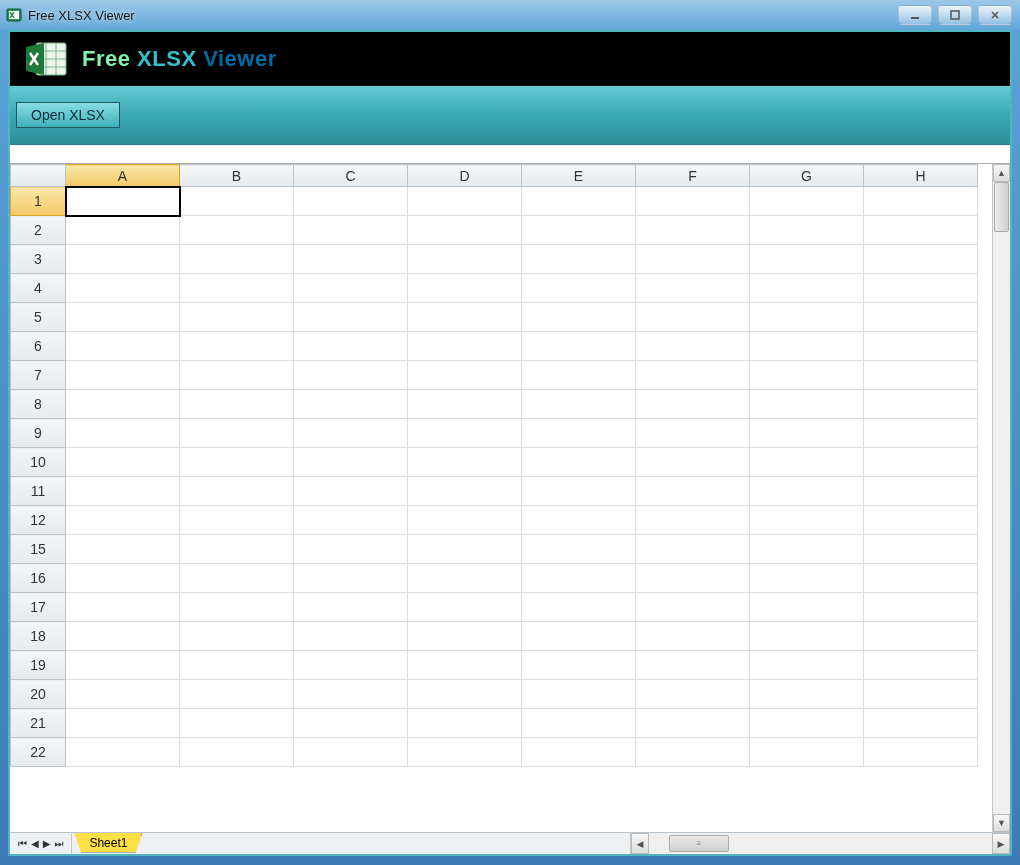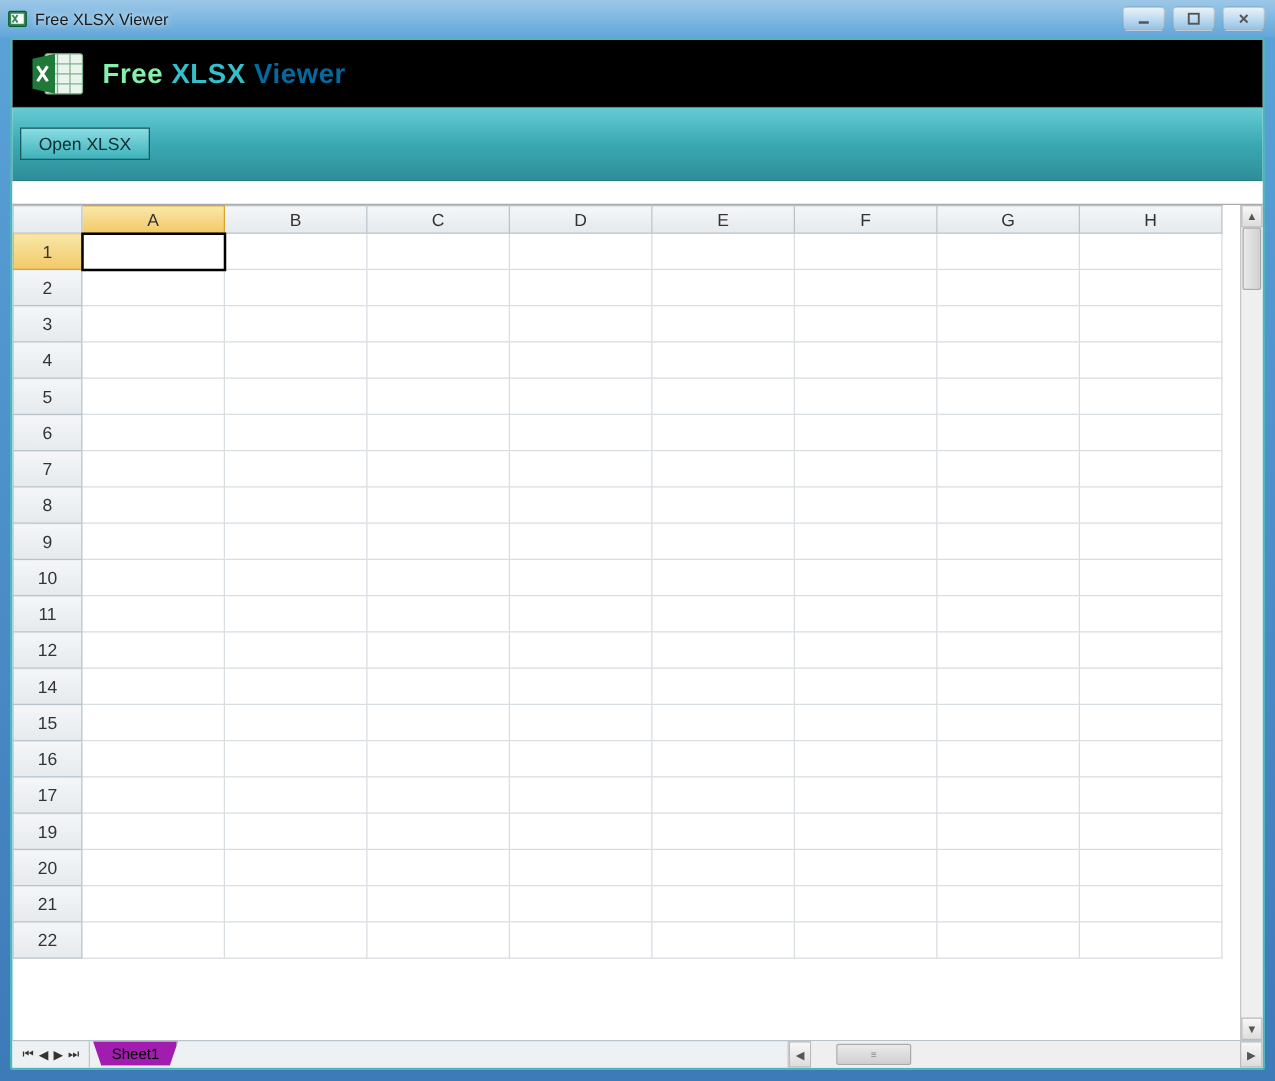--- a/index.html
+++ b/index.html
@@ -204,21 +204,21 @@
   gap:4px;
   padding:0 8px;
   border-right:1px solid #c6c6c6;
 }
 .nav-arrow {
   font-size:10px;
   color:#333;
   cursor:default;
 }
 .sheet-tab {
-  background:#a21caf;
+  background:#fde047;
   border:1px solid #aaa;
   border-top:none;
   padding:2px 14px;
   margin-left:2px;
   align-self:flex-start;
   height:20px;
   line-height:16px;
   clip-path: polygon(0 0, 100% 0, 90% 100%, 10% 100%);
 }
 .bottom-gap { flex:1; }
@@ -459,31 +459,20 @@
                 <td class="cell"></td>
                 <td class="cell"></td>
                 <td class="cell"></td>
                 <td class="cell"></td>
                 <td class="cell"></td>
                 <td class="cell"></td>
                 <td class="cell"></td>
                 <td class="cell"></td>
               </tr>
               <tr>
-                <th class="rowhdr">14</th>
-                <td class="cell"></td>
-                <td class="cell"></td>
-                <td class="cell"></td>
-                <td class="cell"></td>
-                <td class="cell"></td>
-                <td class="cell"></td>
-                <td class="cell"></td>
-                <td class="cell"></td>
-              </tr>
-              <tr>
                 <th class="rowhdr">15</th>
                 <td class="cell"></td>
                 <td class="cell"></td>
                 <td class="cell"></td>
                 <td class="cell"></td>
                 <td class="cell"></td>
                 <td class="cell"></td>
                 <td class="cell"></td>
                 <td class="cell"></td>
               </tr>
@@ -493,20 +482,31 @@
                 <td class="cell"></td>
                 <td class="cell"></td>
                 <td class="cell"></td>
                 <td class="cell"></td>
                 <td class="cell"></td>
                 <td class="cell"></td>
                 <td class="cell"></td>
               </tr>
               <tr>
                 <th class="rowhdr">17</th>
+                <td class="cell"></td>
+                <td class="cell"></td>
+                <td class="cell"></td>
+                <td class="cell"></td>
+                <td class="cell"></td>
+                <td class="cell"></td>
+                <td class="cell"></td>
+                <td class="cell"></td>
+              </tr>
+              <tr>
+                <th class="rowhdr">18</th>
                 <td class="cell"></td>
                 <td class="cell"></td>
                 <td class="cell"></td>
                 <td class="cell"></td>
                 <td class="cell"></td>
                 <td class="cell"></td>
                 <td class="cell"></td>
                 <td class="cell"></td>
               </tr>
               <tr>

